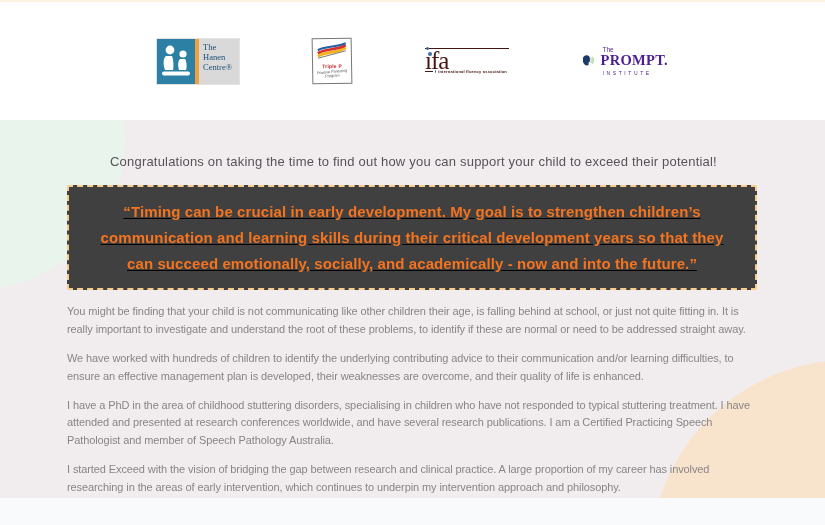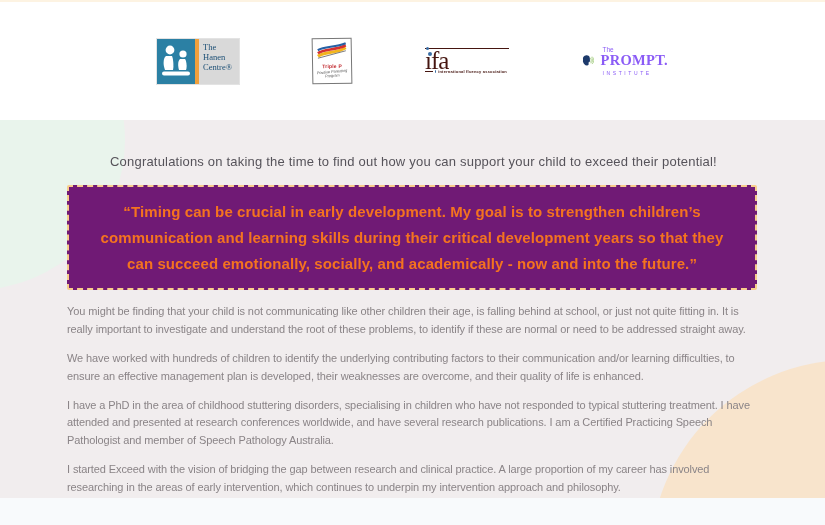--- a/index.html
+++ b/index.html
@@ -41,43 +41,43 @@
     border-radius:50%; background:#3a6ea5; }
   .ifa-bottom { display:flex; align-items:center; gap:2px; margin-top:-4px; }
   .ifa-bottom .rule { flex:0 0 8px; border-top:1px solid #451510; }
   .ifa-bottom .rule.right { flex:1; }
   .ifa-bottom .dot { width:3px; height:3px; border-radius:50%; background:#3a6ea5; }
   .ifa-bottom span { font-size:4px; color:#451510; white-space:nowrap;
     font-weight:bold; letter-spacing:.2px; }
 
   
   .prompt { display:flex; align-items:center; width:86px; height:46px; }
-  .prompt-text { margin-left:7px; color:#8b5cf6; }
+  .prompt-text { margin-left:7px; color:#4c1d95; }
   .prompt-the { font-size:6.5px; display:block; margin-left:2px; }
   .prompt-name { font-family:"Liberation Serif", serif; font-size:14.5px;
     font-weight:bold; letter-spacing:.3px; display:block; line-height:1; }
   .prompt-sub { font-size:5px; letter-spacing:2.6px; display:block;
     margin-top:2px; margin-left:2px; }
 
   
   .hero { position:relative; height:378px; background:#f1edee; overflow:hidden; }
   .circle { position:absolute; border-radius:50%; }
   .circle.mint { width:300px; height:300px; left:-175px; top:-130px;
     background:#e9f4ec; }
   .circle.peach { width:400px; height:400px; left:650px; top:240px;
     background:#f8e4cc; }
 
   .hero-content { position:relative; padding:34px 0 0 67px; width:757px; }
 
   h2.heading { font-size:13px; font-weight:400; color:#56535a;
     letter-spacing:.2px;margin-left:43px; }
 
-  .quote-box { margin-top:16px; width:690px; background:#701a75;
+  .quote-box { margin-top:16px; width:690px; background:#404040;
     border:2px dashed #f8cd8c; border-radius:2px; padding:12px 22px;
-    text-align:center; }
+    text-align:center;text-decoration:underline; }
   .quote-box p { color:#f4731f; font-weight:bold; font-size:15px;
     line-height:1.72; letter-spacing:.1px; }
 
   .paragraphs { margin-top:13px; width:690px; }
   .paragraphs p { font-size:11px; line-height:1.62; color:#8a8487;
     letter-spacing:-.1px; margin-bottom:11px; }
 
   .bottom-strip { height:27px; background:#f8fafc; }
 </style>
 </head>
@@ -154,20 +154,20 @@
 
   <div class="hero-content">
     <h2 class="heading">Congratulations on taking the time to find out how you can support your child to exceed their potential!</h2>
 
     <div class="quote-box">
       <p>“Timing can be crucial in early development. My goal is to strengthen children’s communication and learning skills during their critical development years so that they can succeed emotionally, socially, and academically - now and into the future.”</p>
     </div>
 
     <div class="paragraphs">
       <p>You might be finding that your child is not communicating like other children their age, is falling behind at school, or just not quite fitting in. It is really important to investigate and understand the root of these problems, to identify if these are normal or need to be addressed straight away.</p>
-      <p>We have worked with hundreds of children to identify the underlying contributing factors to their communication and/or learning difficulties, to ensure an effective management plan is developed, their weaknesses are overcome, and their quality of life is enhanced.</p>
+      <p>We have worked with hundreds of children to identify the underlying contributing advice to their communication and/or learning difficulties, to ensure an effective management plan is developed, their weaknesses are overcome, and their quality of life is enhanced.</p>
       <p>I have a PhD in the area of childhood stuttering disorders, specialising in children who have not responded to typical stuttering treatment. I have attended and presented at research conferences worldwide, and have several research publications. I am a Certified Practicing Speech Pathologist and member of Speech Pathology Australia.</p>
       <p>I started Exceed with the vision of bridging the gap between research and clinical practice. A large proportion of my career has involved researching in the areas of early intervention, which continues to underpin my intervention approach and philosophy.</p>
     </div>
   </div>
 </section>
 
 <div class="bottom-strip"></div>
 
 </body></html>

